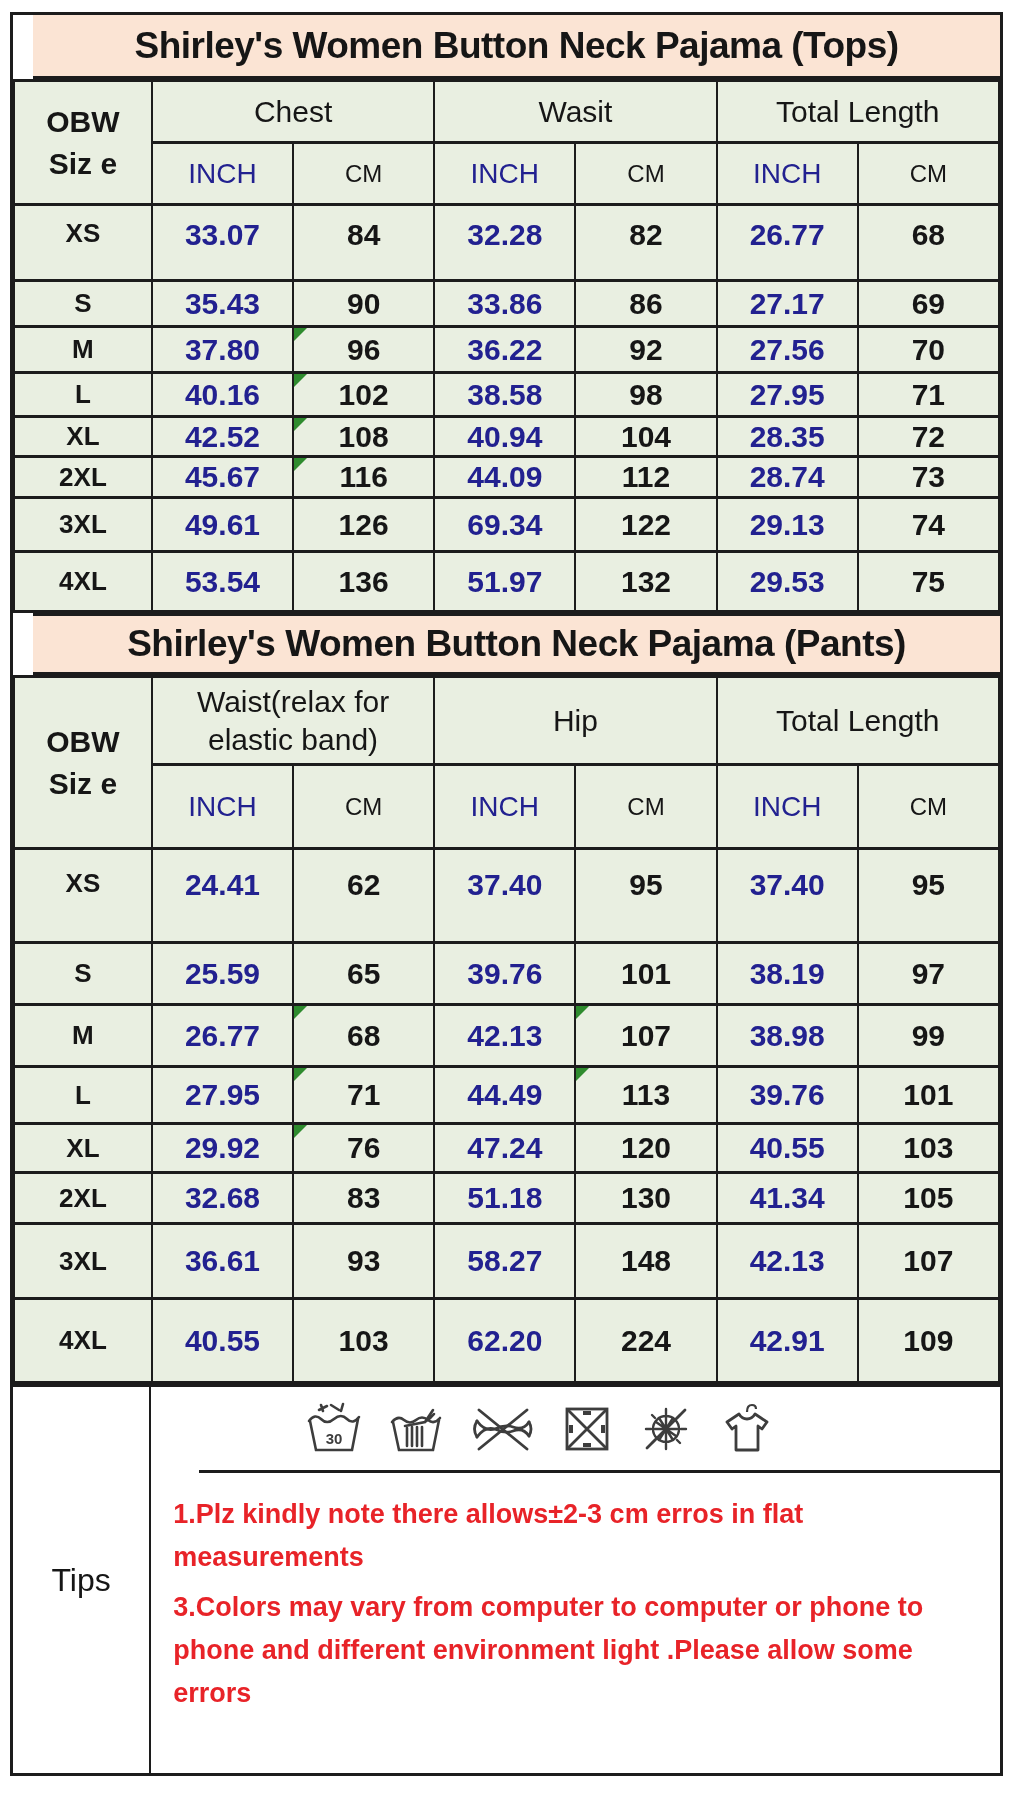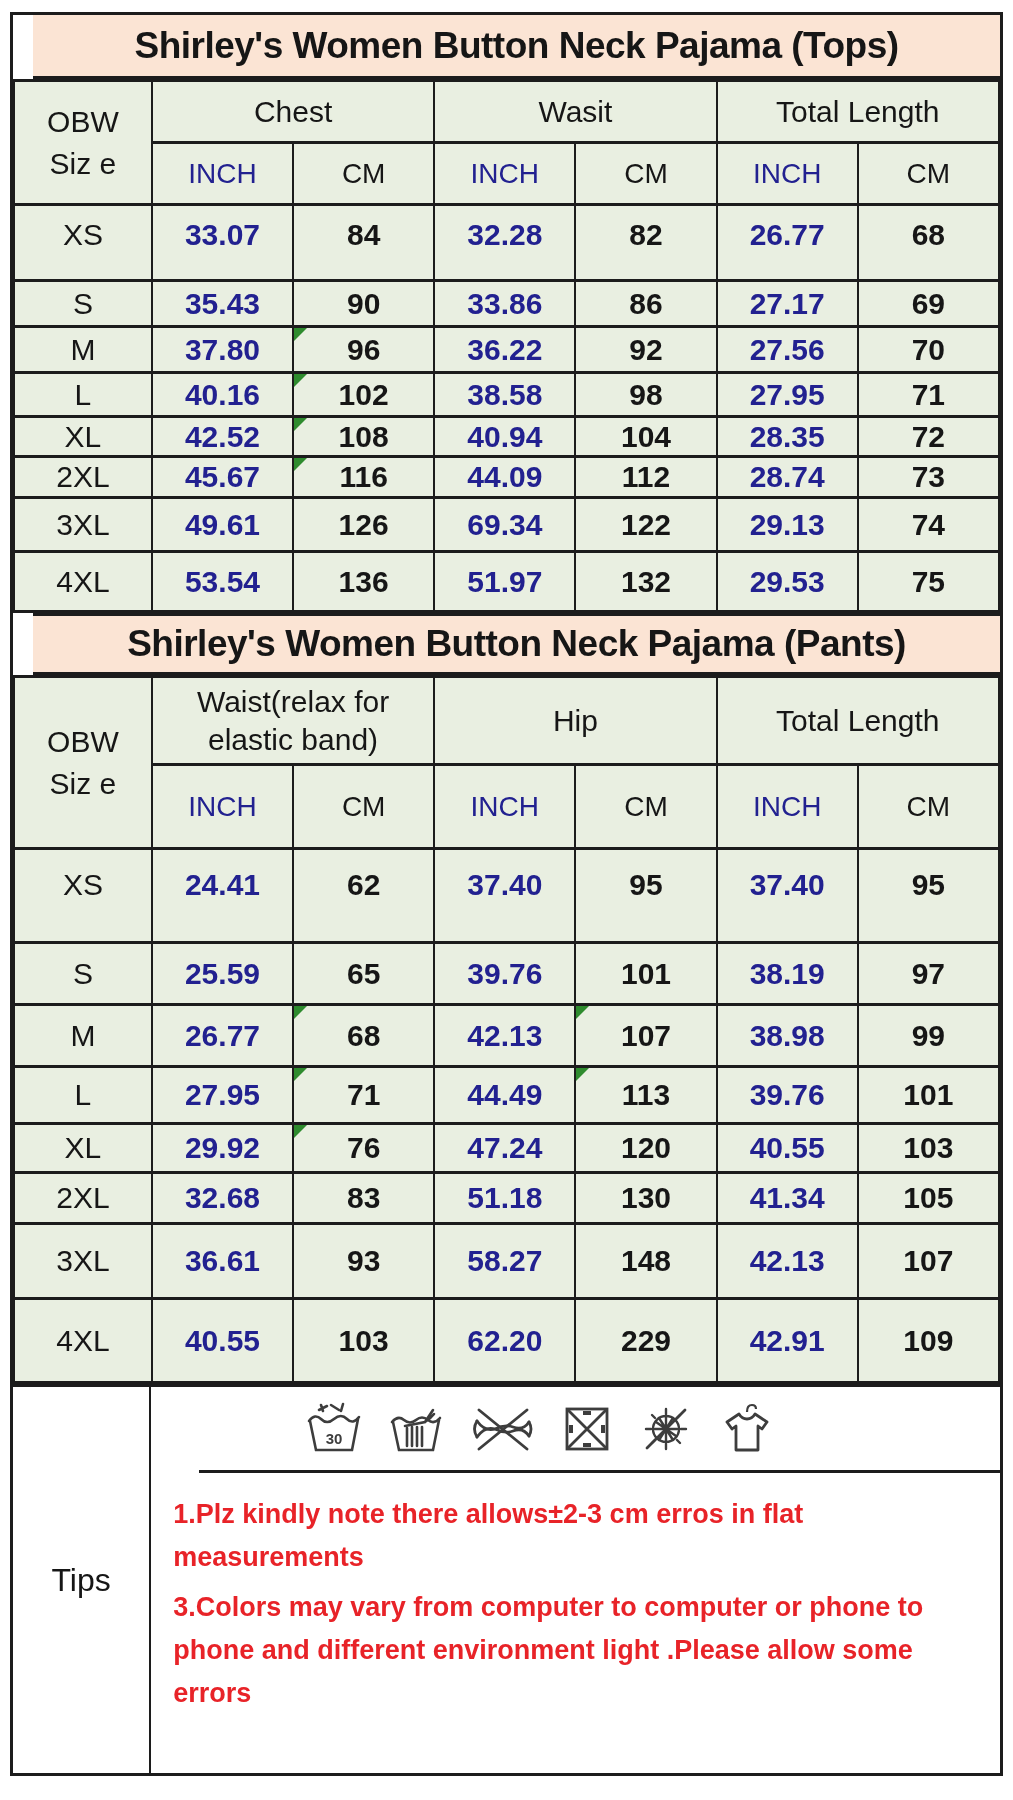--- a/index.html
+++ b/index.html
@@ -52,28 +52,28 @@
     border-top-width:3px;
     border-bottom-width:3px;
     text-align:center;
     vertical-align:middle;
     padding:0;
     overflow:hidden;
   }
   th{font-weight:normal;font-size:30px;}
   th.group{padding:0 18px;line-height:1.25;}
   th.size-head{
-    font-weight:normal;
+    font-weight:bold;
     font-size:30px;
     line-height:1.4;
     text-align:center;
   }
   th.inch{color:var(--inch);font-size:28px;}
-  th.cm{color:var(--ink);font-size:28px;}
-  td.size{font-weight:normal;font-size:30px;}
+  th.cm{color:var(--ink);font-size:24px;}
+  td.size{font-weight:bold;font-size:26px;}
   td.val{font-weight:bold;font-size:30px;position:relative;}
   td.val.inch{color:var(--inch);}
   td.val.cm{color:var(--ink);}
   
   .tops-table .group-row{height:62px;}
   .tops-table .unit-row{height:62px;}
   .tops-table tbody tr:nth-child(1){height:76px;}
   .tops-table tbody tr:nth-child(2){height:46px;}
   .tops-table tbody tr:nth-child(3){height:46px;}
   .tops-table tbody tr:nth-child(4){height:44px;}
@@ -341,21 +341,21 @@
     <td class="val inch">58.27</td>
     <td class="val cm">148</td>
     <td class="val inch">42.13</td>
     <td class="val cm">107</td>
   </tr>
         <tr>
     <td class="size">4XL</td>
     <td class="val inch">40.55</td>
     <td class="val cm">103</td>
     <td class="val inch">62.20</td>
-    <td class="val cm">229</td>
+    <td class="val cm">224</td>
     <td class="val inch">42.91</td>
     <td class="val cm">109</td>
   </tr>
       </tbody>
   </table>
 
   <div class="tips">
     <div class="tips-label">Tips</div>
     <div class="tips-right">
       <div class="icons-row">

